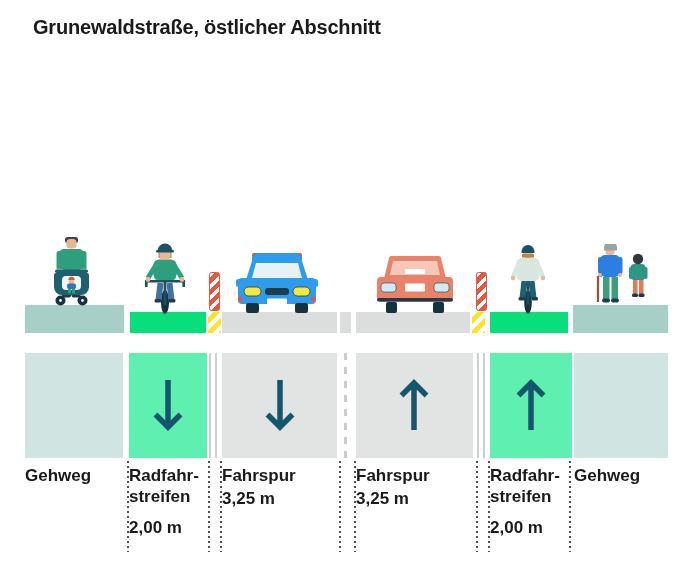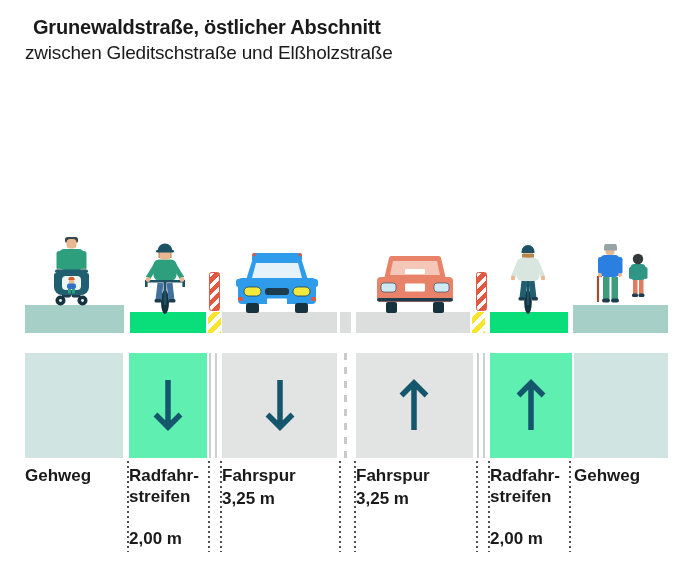--- a/index.html
+++ b/index.html
@@ -30,33 +30,32 @@
   .bike-p{background:var(--bike_green_plan,#5fefb1);top:353px;height:105px;}
   .road-p{background:var(--road_gray_plan,#e2e3e3);top:353px;height:105px;}
   .chan-line{position:absolute;top:353px;height:105px;width:2px;background:#cdd0d0;}
   .chan-dash{position:absolute;top:353px;height:105px;width:3px;
     background:repeating-linear-gradient(to bottom,#c9cbcb 0 7px,transparent 7px 14px);}
   .arrow{position:absolute;top:376px;}
 
   
   .lane-label{position:absolute;top:466px;text-align:left;font-size:17px;font-weight:bold;line-height:1.22;}
   .lane-width{margin-top:2px;font-size:17px;font-weight:bold;}
-  .lane-width.gap{margin-top:22px;}
+  .lane-width.gap{margin-top:11px;}
   .dotted{position:absolute;top:461px;height:91px;width:2px;
     background:repeating-linear-gradient(to bottom,#4e4e4e 0 2px,transparent 2px 5px);}
 
   svg{display:block;position:absolute;}
 </style>
 </head>
 <body>
 
 <div class="canvas">
 
   <div class="title">Grunewaldstraße, östlicher Abschnitt</div>
-  <div class="subtitle">zwischen Gleditschstraße und Elßholzstraße</div>
 
   <div class="blk sidewalk-x" style="left:25px;width:99px"></div>
   <div class="blk bike-x" style="left:130px;width:76px"></div>
   <div class="blk marking-x" style="left:208px"></div>
   <div class="blk road-x" style="left:222px;width:115px"></div>
   <div class="blk road-x" style="left:340px;width:11px"></div>
   <div class="blk road-x" style="left:356px;width:114px"></div>
   <div class="blk marking-x" style="left:472px"></div>
   <div class="blk bike-x" style="left:490px;width:78px"></div>
   <div class="blk sidewalk-x" style="left:573px;width:95px"></div>

